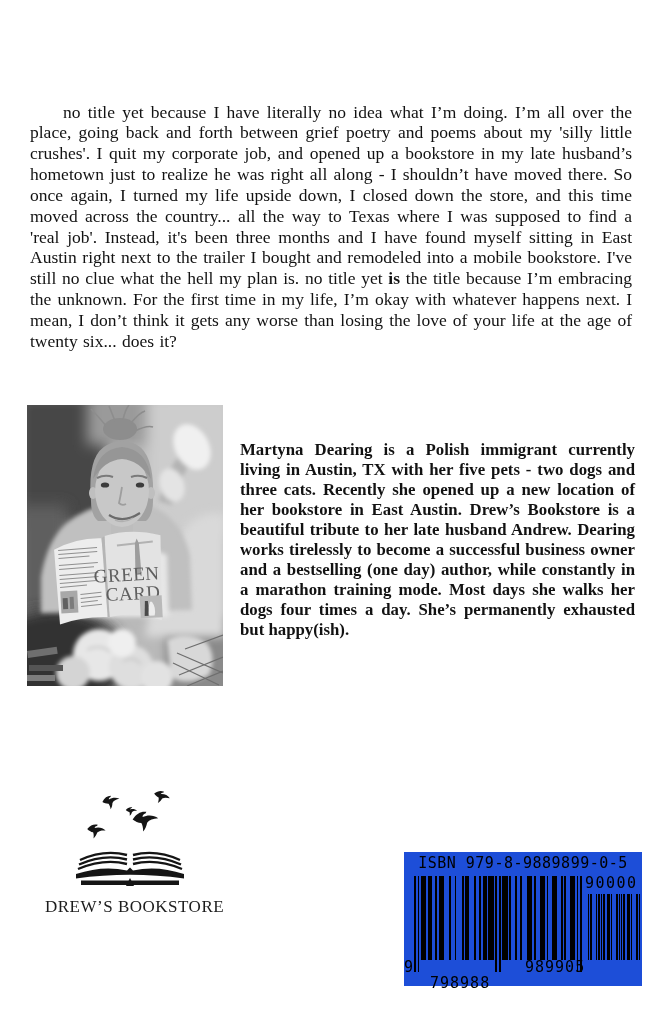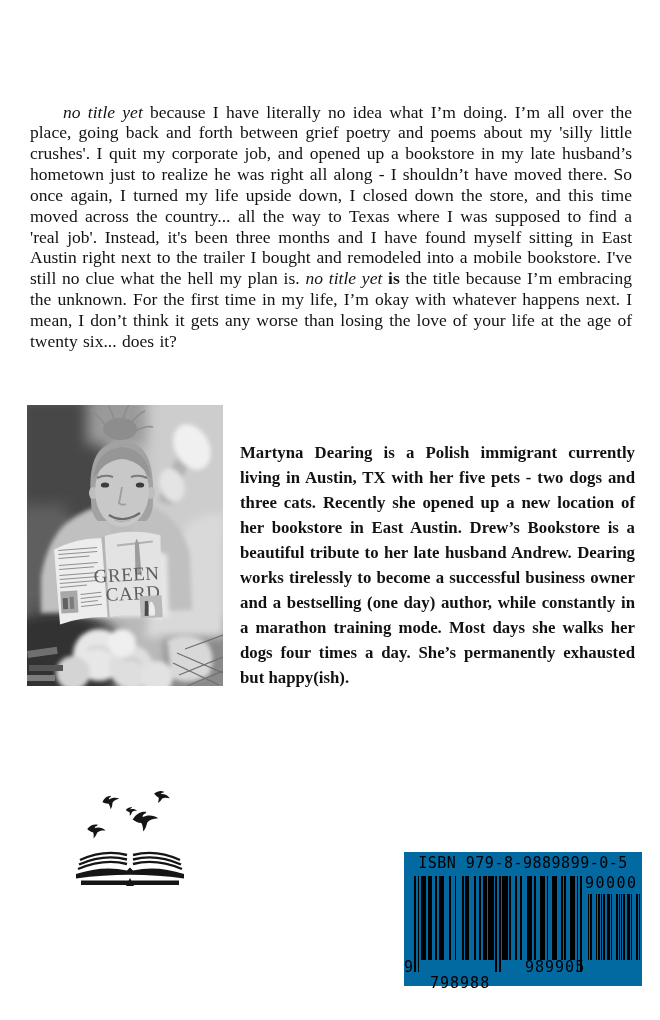--- a/index.html
+++ b/index.html
@@ -6,39 +6,39 @@
   .cover{
     position:relative;width:660px;height:1020px;background:#ffffff;
     font-family:"Liberation Serif", serif;color:#121212;overflow:hidden;
   }
   
   .synopsis{
     position:absolute;left:30px;top:84px;width:602px;
     font-size:17.5px;line-height:20.85px;text-align:justify;text-indent:33px;
     word-spacing:1px;
   }
-  .syn-italic{font-style:italic;margin-top:28px;}
+  .syn-italic{margin-top:28px;}
   .syn-bold{font-weight:bold;}
   
   .photo{position:absolute;left:27px;top:405px;width:196px;height:281px;}
   .photo svg{display:block;width:196px;height:281px;}
   
   .bio{
     position:absolute;left:240px;top:423px;width:395px;
-    font-size:16.8px;line-height:25px;font-weight:bold;text-align:justify;
+    font-size:16.8px;line-height:20px;font-weight:bold;text-align:justify;
   }
   
   .logo{position:absolute;left:45px;top:786px;width:170px;text-align:center;}
   .logo svg{display:block;margin:0 auto;}
   .store-name{
     margin-top:7px;font-size:17px;letter-spacing:0.5px;white-space:nowrap;color:#1c1c1c;
   }
   
   .barcode-block{
-    position:absolute;left:404px;top:852px;width:238px;height:134px;background:#0369a1;
+    position:absolute;left:404px;top:852px;width:238px;height:134px;background:#1d4ed8;
     font-family:"DejaVu Sans Mono", monospace;color:#000;
   }
   .isbn-label{
     position:absolute;top:2px;left:0;right:0;text-align:center;
     font-size:15px;letter-spacing:0.5px;white-space:nowrap;
   }
   #ean13-bars{position:absolute;left:10px;top:24px;width:168px;height:96px;}
   #addon-bars{position:absolute;left:184px;top:42px;width:52px;height:66px;}
   .digit-prefix{position:absolute;left:0;top:106px;font-size:15px;}
   .digits-1{position:absolute;left:26px;top:122px;font-size:15px;letter-spacing:1px;}
@@ -202,20 +202,21 @@
           <path d="M9,78.5 Q34,67.5 57,73.5"></path>
             <path d="M111,78.5 Q86,67.5 63,73.5"></path>
           <path d="M8,83 Q34,72 57,78"></path>
             <path d="M112,83 Q86,72 63,78"></path>
         </g>
         <path d="M6,88 Q33,79 57,84.5 L60,81.5 L63,84.5 Q87,79 114,88 L114,92.5 Q60,85 6,92.5 Z"></path>
         <rect x="11" y="94.5" width="98" height="4.5"></rect>
         <path d="M60,92 L56,100 L64,100 Z"></path>
       </g>
     </svg>
+    <div class="store-name">DREW’S BOOKSTORE</div>
   </div>
 
   <div class="barcode-block">
     <div class="isbn-label">ISBN 979-8-9889899-0-5</div>
     <svg id="ean13-bars" preserveAspectRatio="none" shape-rendering="crispEdges" viewBox="0 0 95 96">
         <rect x="0" y="0" width="1" height="96" fill="#000"></rect>
         <rect x="2" y="0" width="1" height="96" fill="#000"></rect>
         <rect x="4" y="0" width="1" height="84" fill="#000"></rect>
         <rect x="5" y="0" width="1" height="84" fill="#000"></rect>
         <rect x="6" y="0" width="1" height="84" fill="#000"></rect>

